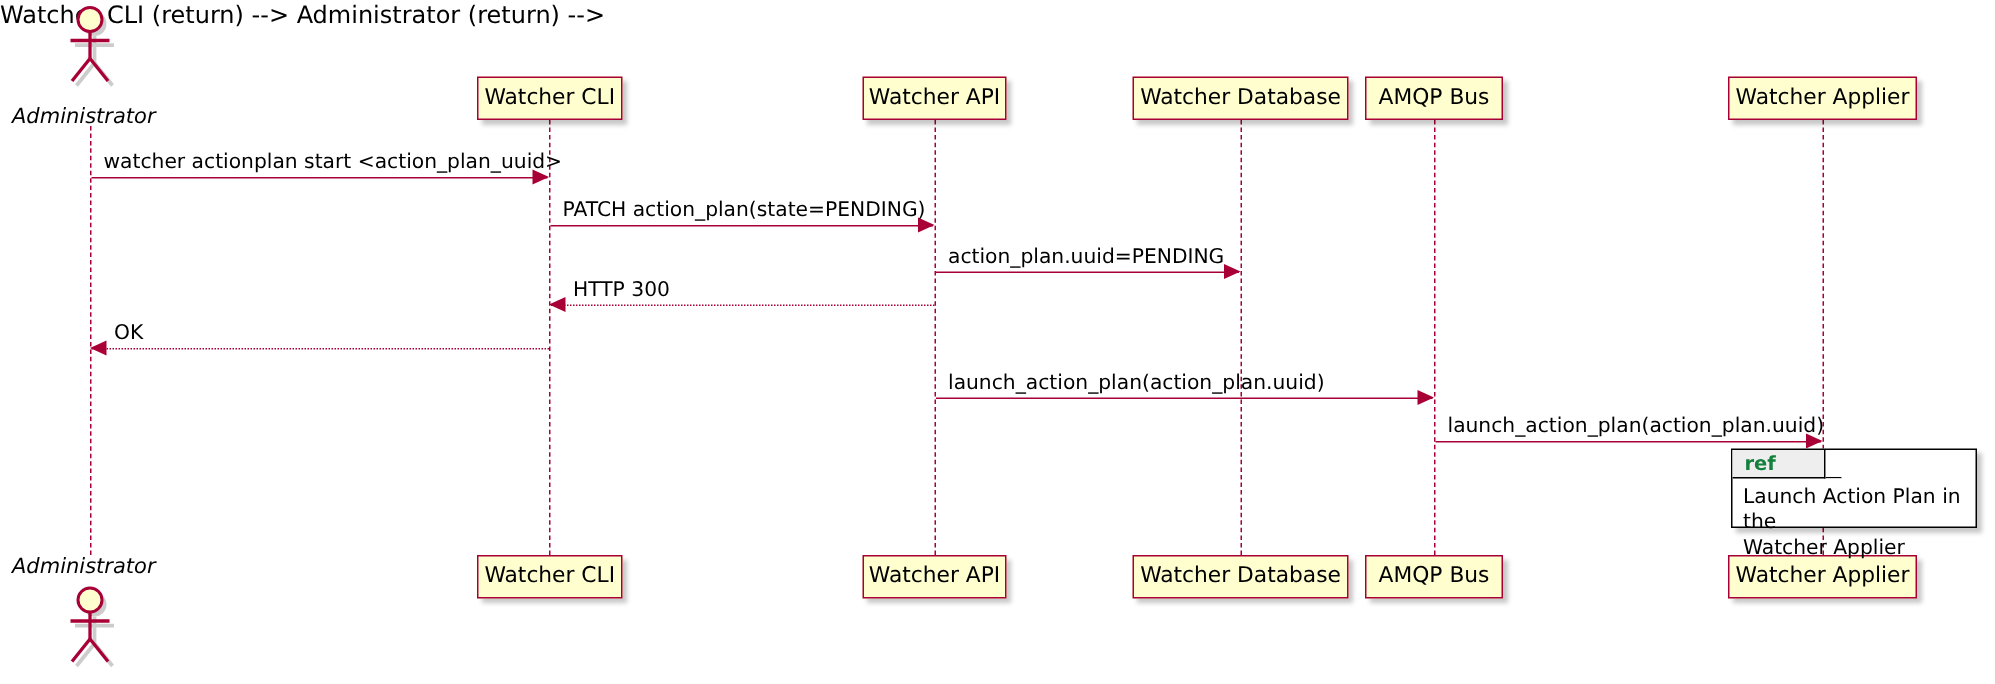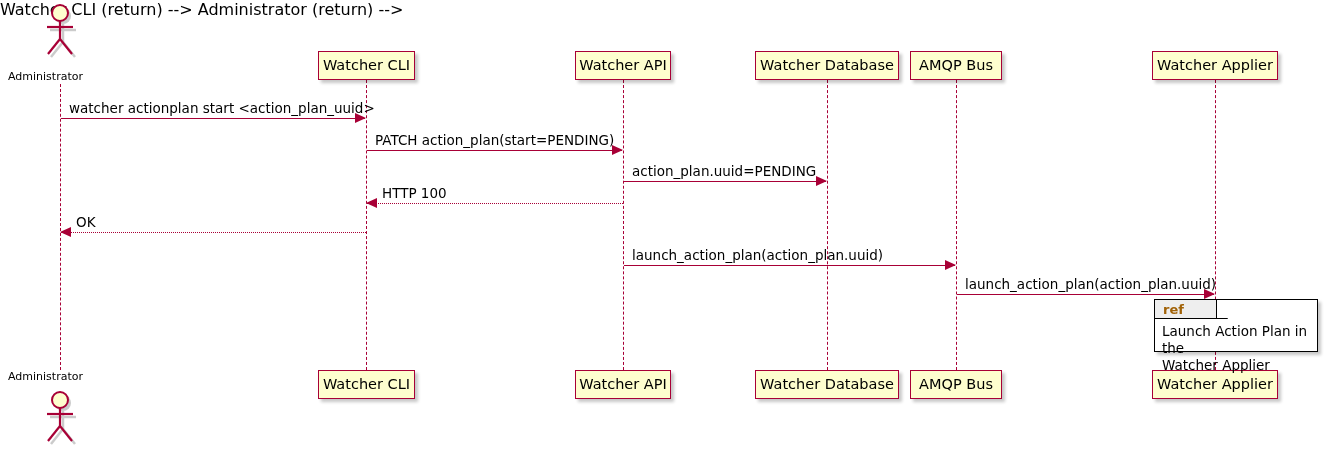--- a/index.html
+++ b/index.html
@@ -20,21 +20,21 @@
     white-space:nowrap;
     padding:0 10px;
     height:29px;
     z-index:6;
   }
 
   
   .actor{position:absolute;z-index:6;width:48px;height:56px;}
   .actor svg{display:block;}
   .actor-label{
-    position:absolute;font-size:11px;color:#000;white-space:nowrap;z-index:6;
+    position:absolute;font-size:14px;color:#000;white-space:nowrap;z-index:6;font-style:italic;
   }
 
   
   .lifeline{
     position:absolute;width:0;
     border-left:1.5px dashed #A80036;
     z-index:1;
   }
 
   
@@ -69,21 +69,21 @@
   }
   .ref-tab{
     position:absolute;left:0;top:0;
     height:19px;
     background:#EEEEEE;
     border-right:1.5px solid #000;
     border-bottom:1.5px solid #000;
     box-sizing:border-box;
     display:flex;align-items:center;
     padding:0 6px 0 8px;
-    font-size:13px;font-weight:bold;color:#a16207;
+    font-size:13px;font-weight:bold;color:#15803d;
     line-height:1;
   }
   .ref-tab-notch{
     position:absolute;top:0;width:11px;height:19px;
     background:#FFFFFF;
     border-bottom:1.5px solid #000;
     box-sizing:border-box;
   }
   .ref-body{
     position:absolute;left:0;
@@ -148,35 +148,35 @@
   <div class="msg solid right" style="left:61px;top:118px;width:304px;">
     <div class="line"></div>
     <div class="head"></div>
     <div class="label">watcher actionplan start &lt;action_plan_uuid&gt;</div>
   </div>
 
   
   <div class="msg solid right" style="left:367px;top:150px;width:255px;">
     <div class="line"></div>
     <div class="head"></div>
-    <div class="label">PATCH action_plan(start=PENDING)</div>
+    <div class="label">PATCH action_plan(state=PENDING)</div>
   </div>
 
   
   <div class="msg solid right" style="left:624px;top:181px;width:202px;">
     <div class="line"></div>
     <div class="head"></div>
     <div class="label">action_plan.uuid=PENDING</div>
   </div>
 
    Watcher CLI (return) --&gt;
   <div class="msg dotted left" style="left:367px;top:203px;width:256px;">
     <div class="line"></div>
     <div class="head"></div>
-    <div class="label">HTTP 100</div>
+    <div class="label">HTTP 300</div>
   </div>
 
    Administrator (return) --&gt;
   <div class="msg dotted left" style="left:61px;top:232px;width:305px;text-decoration:underline;">
     <div class="line"></div>
     <div class="head"></div>
     <div class="label">OK</div>
   </div>
 
   

